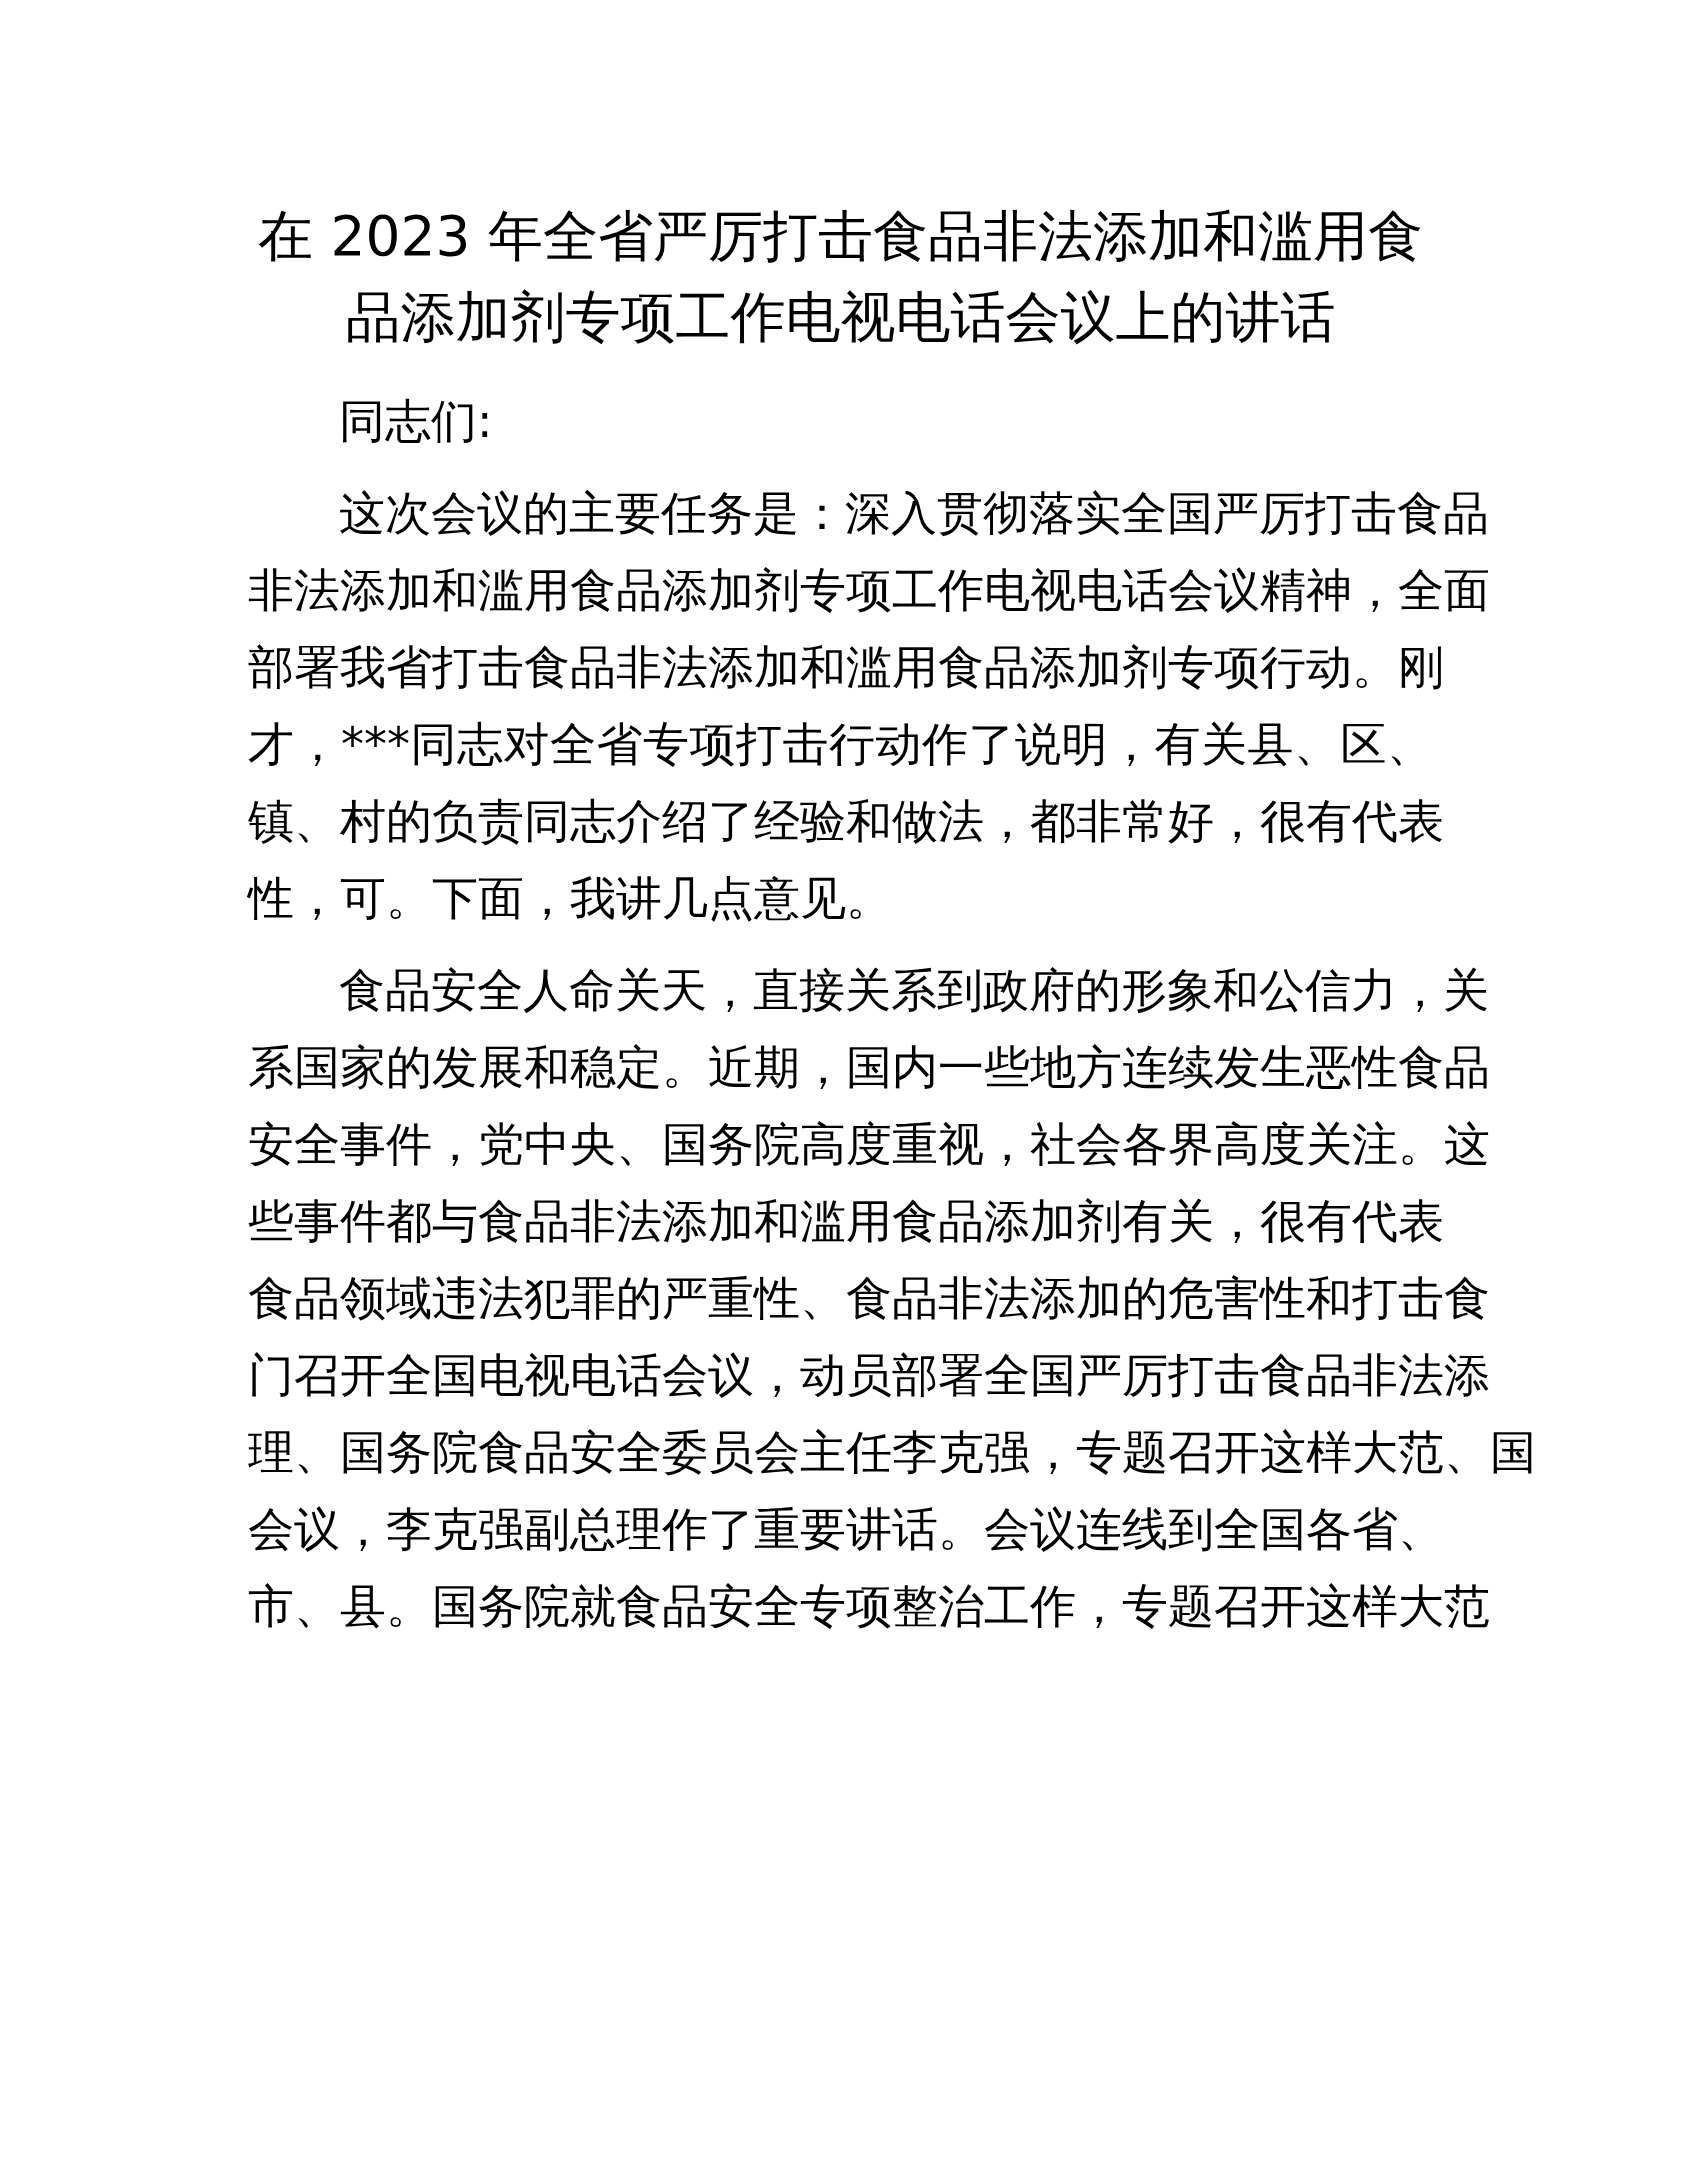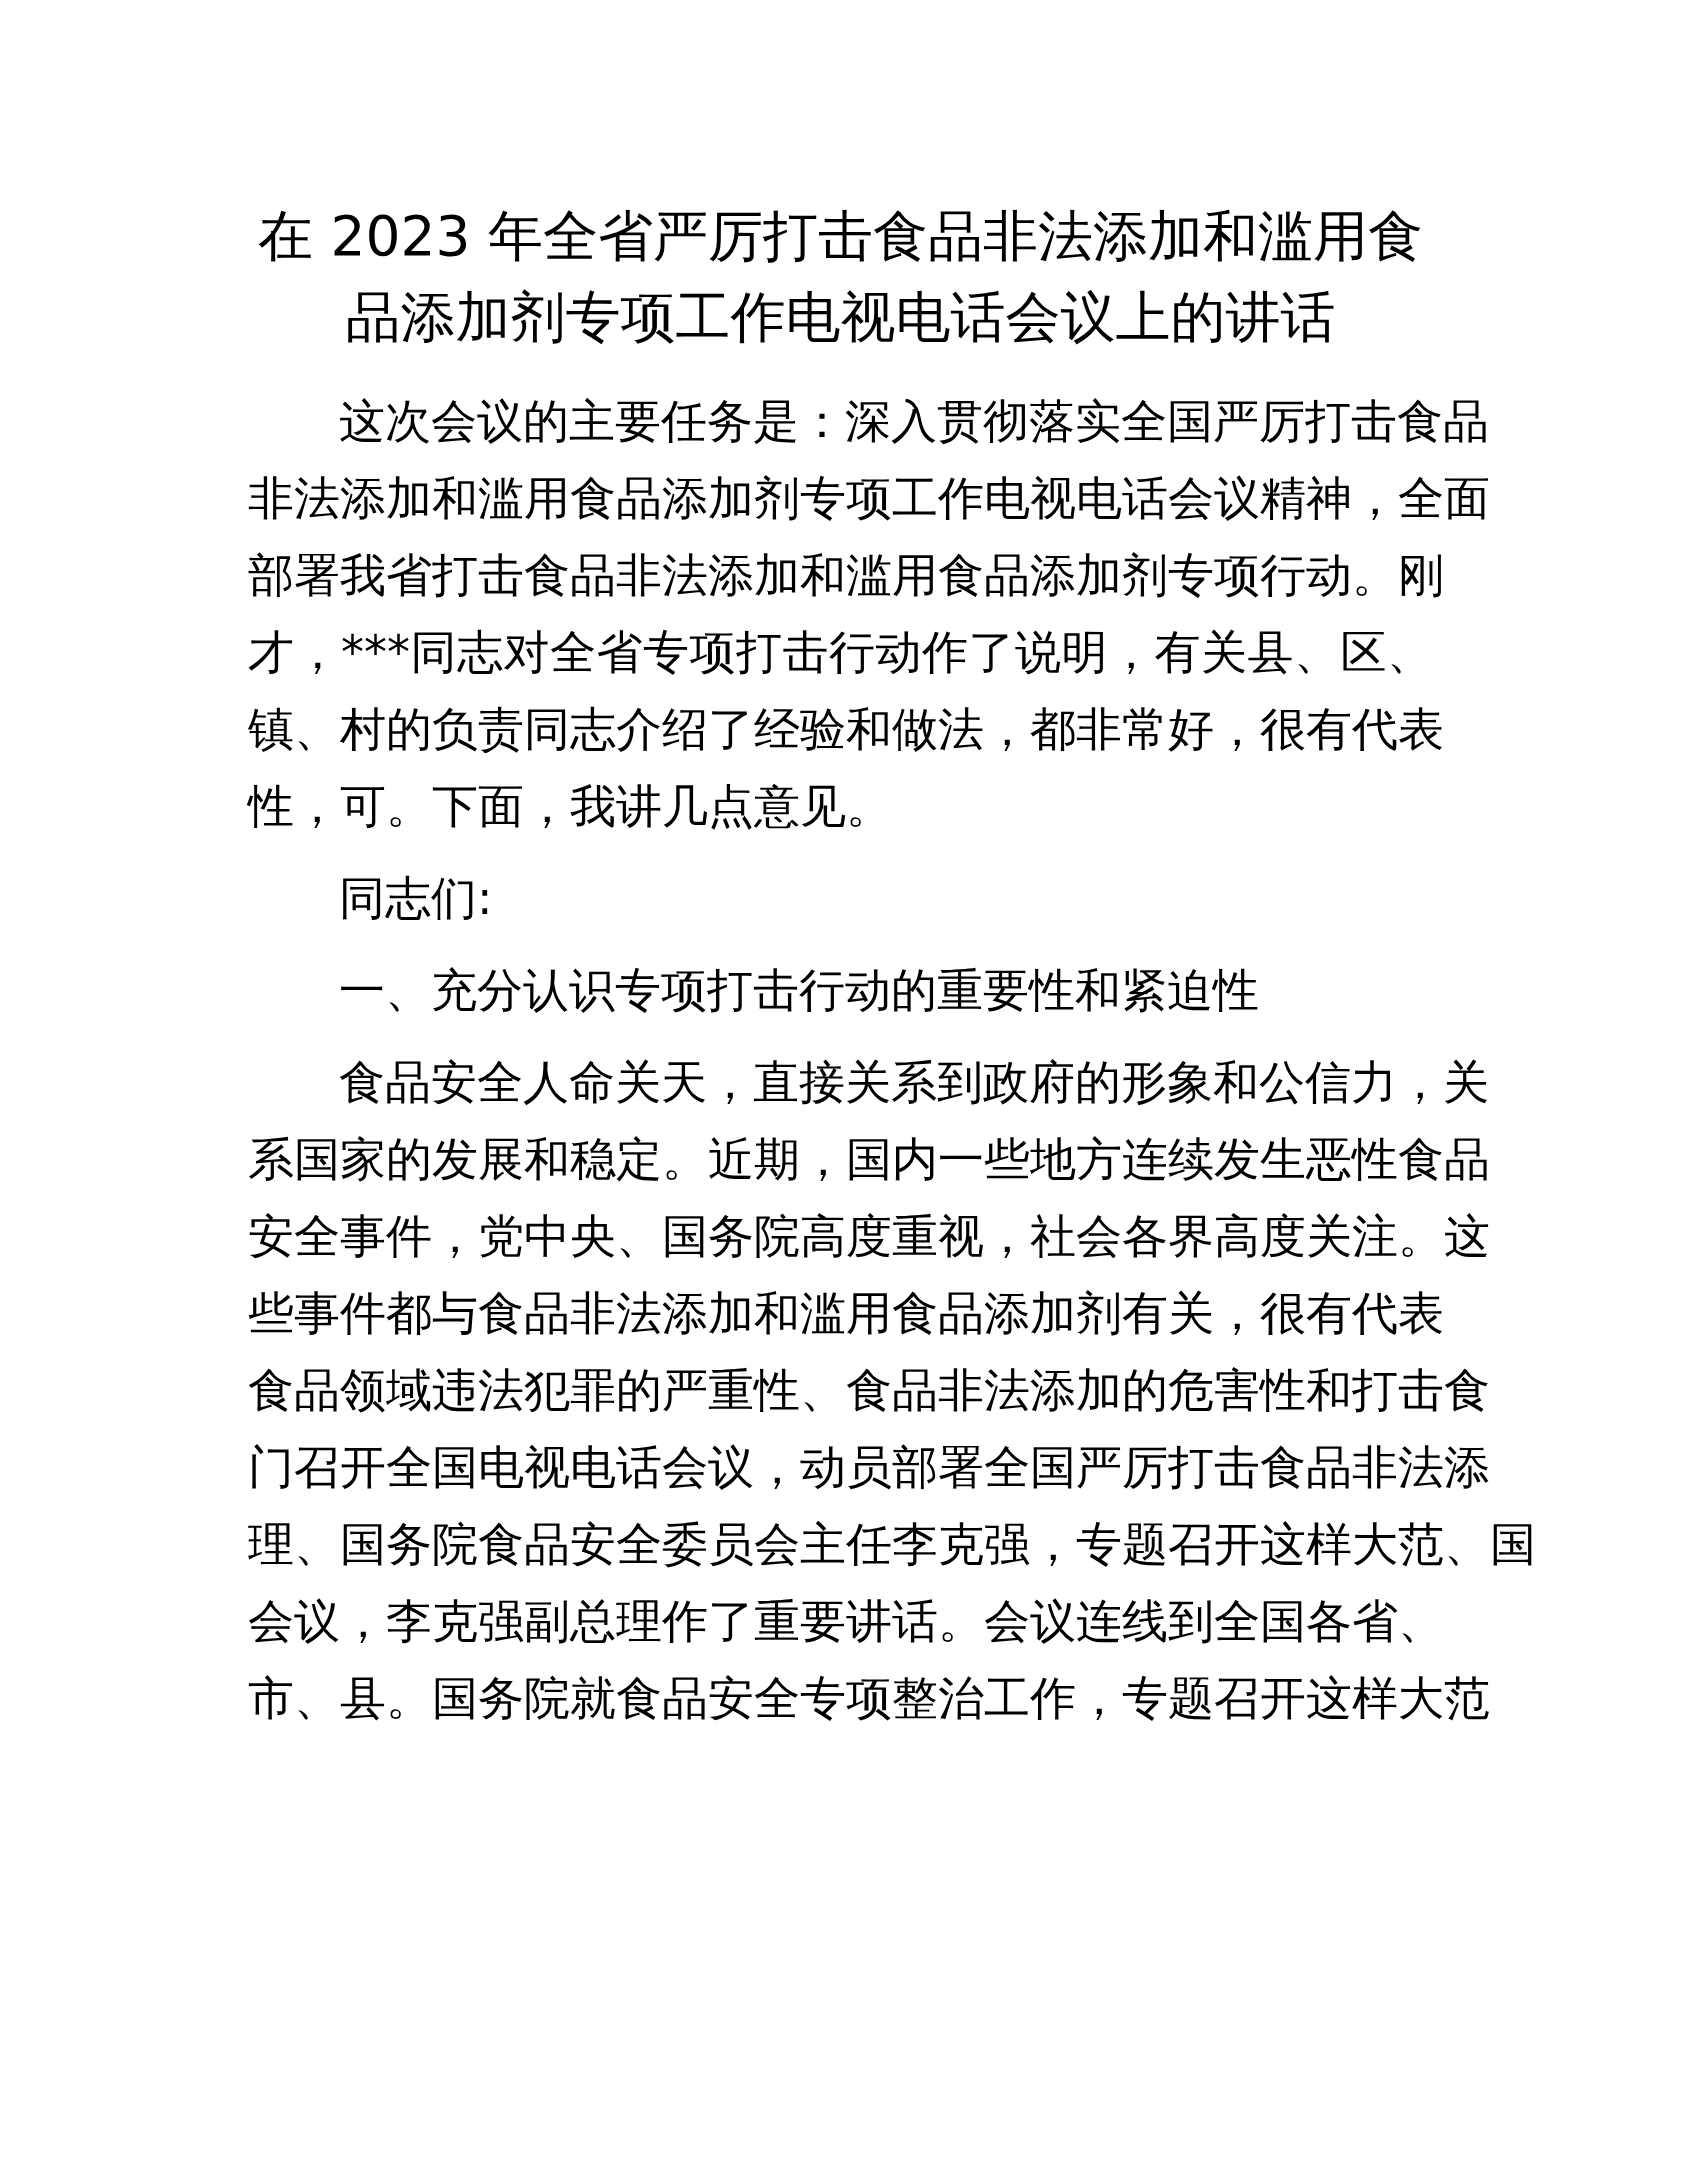--- a/index.html
+++ b/index.html
@@ -68,35 +68,32 @@
 <div class="page">
 
   <h1 class="title">
     <span class="tline">在 2023 年全省严厉打击食品非法添加和滥用食</span>
     <span class="tline">品添加剂专项工作电视电话会议上的讲话</span>
   </h1>
 
   <div class="body-text">
 
     <p class="para">
+      <span class="line first last">同志们:</span>
+    </p>
+
+    <p class="para">
       <span class="line first">这次会议的主要任务是：深入贯彻落实全国严厉打击食品</span>
       <span class="line">非法添加和滥用食品添加剂专项工作电视电话会议精神，全面</span>
       <span class="line">部署我省打击食品非法添加和滥用食品添加剂专项行动。刚</span>
       <span class="line">才，***同志对全省专项打击行动作了说明，有关县、区、</span>
       <span class="line">镇、村的负责同志介绍了经验和做法，都非常好，很有代表</span>
       <span class="line last">性，可。下面，我讲几点意见。</span>
     </p>
 
-    <p class="para">
-      <span class="line first last">同志们:</span>
-    </p>
-
-    <p class="para">
-      <span class="line first last">一、充分认识专项打击行动的重要性和紧迫性</span>
-    </p>
 
     <p class="para">
       <span class="line first">食品安全人命关天，直接关系到政府的形象和公信力，关</span>
       <span class="line">系国家的发展和稳定。近期，国内一些地方连续发生恶性食品</span>
       <span class="line">安全事件，党中央、国务院高度重视，社会各界高度关注。这</span>
       <span class="line">些事件都与食品非法添加和滥用食品添加剂有关，很有代表</span>
       <span class="line">食品领域违法犯罪的严重性、食品非法添加的危害性和打击食</span>
       <span class="line">门召开全国电视电话会议，动员部署全国严厉打击食品非法添</span>
       <span class="line">理、国务院食品安全委员会主任李克强，专题召开这样大范、国</span>
       <span class="line">会议，李克强副总理作了重要讲话。会议连线到全国各省、</span>

